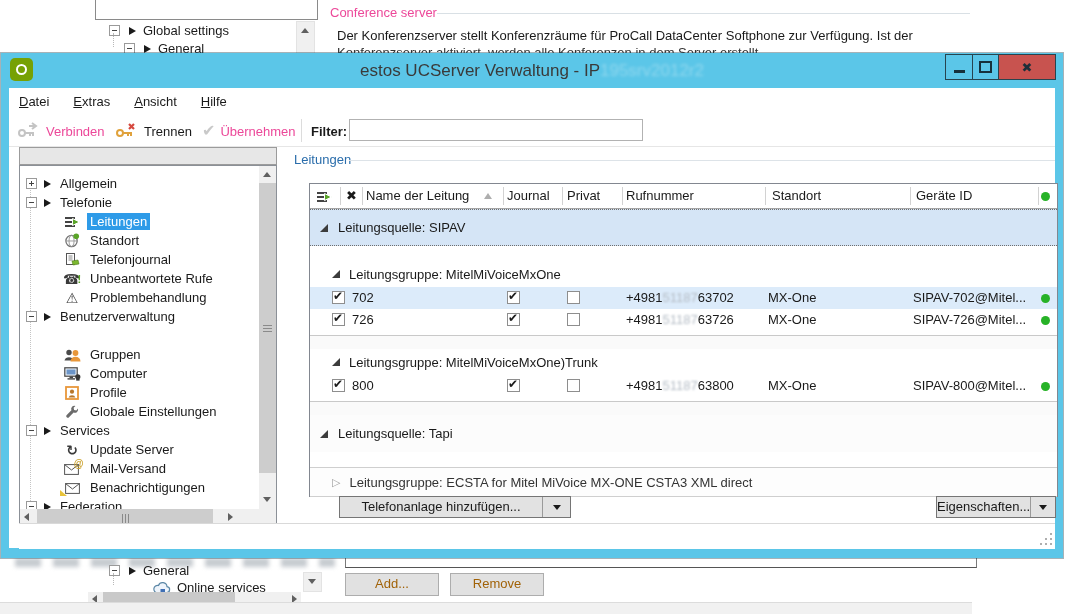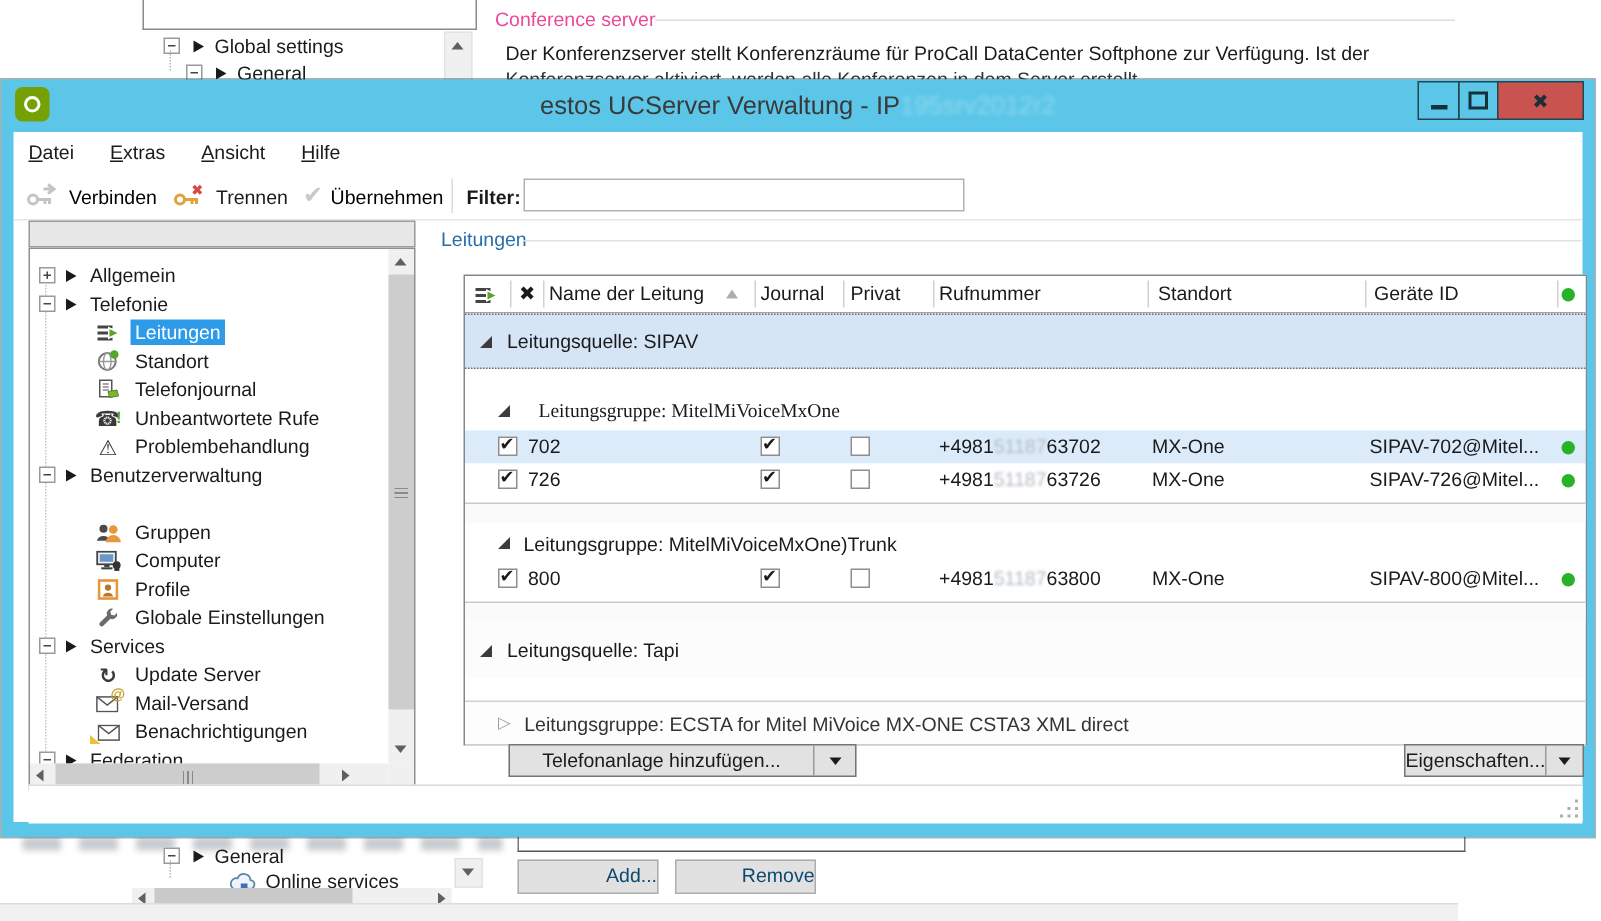--- a/index.html
+++ b/index.html
@@ -22,21 +22,21 @@
   #bg-desc1{position:absolute;left:337px;top:28px;width:710px;white-space:nowrap;}
   #bg-desc2{position:absolute;left:337px;top:45px;width:640px;height:8px;overflow:hidden;white-space:nowrap;color:#333;}
   #bg-blur-smudge{position:absolute;left:15px;top:558px;width:320px;height:9px;opacity:.5;filter:blur(2px);
      background:repeating-linear-gradient(90deg,#8e98a1 0 26px,transparent 26px 38px);}
   #bg-box-edge{position:absolute;left:345px;top:556px;width:630px;height:11px;border-left:1px solid #7a7a7a;border-right:1px solid #7a7a7a;border-bottom:1px solid #555;}
   #bg-vscroll-bottom{position:absolute;left:303px;top:572px;width:17px;height:18px;background:#f0f0f0;border:1px solid #e3e3e3;}
   #bg-hscroll{position:absolute;left:88px;top:592px;width:213px;height:14px;background:#f0f0f0;}
   #bg-hscroll .thumb{position:absolute;left:15px;top:0;width:132px;height:14px;background:#c9c9c9;}
   .sb-left{position:absolute;left:4px;top:3px;width:0;height:0;border-top:4px solid transparent;border-bottom:4px solid transparent;border-right:5px solid #606060;}
   .sb-right{position:absolute;right:4px;top:3px;width:0;height:0;border-top:4px solid transparent;border-bottom:4px solid transparent;border-left:5px solid #606060;}
-  .winbtn{position:absolute;background:#e1e1e1;border:1px solid #adadad;text-align:right;line-height:20px;font-size:13px;color:#0c4a6e;}
+  .winbtn{position:absolute;background:#e1e1e1;border:1px solid #adadad;text-align:center;line-height:20px;font-size:13px;color:#a16207;}
   #bg-bottombar{position:absolute;left:0;top:602px;width:972px;height:12px;background:#f1f1f1;border-top:1px solid #dcdcdc;}
   
   #fg{position:absolute;left:1px;top:53px;width:1062px;height:505px;background:#5bc6e8;box-shadow:0 0 0 1px rgba(32,62,76,.4);}
   #fg-icon{position:absolute;left:9px;top:5px;width:23px;height:23px;border-radius:5px;background:#76a104;}
   #fg-icon::before{content:"";position:absolute;left:6px;top:6px;width:7px;height:7px;border:2px solid #fff;border-radius:50%;}
   #fg-title{position:absolute;left:0;right:0;top:8px;text-align:center;font-size:17px;color:#3a3a3a;white-space:nowrap;}
   #fg-title .blurred{opacity:.35;color:#eef7fa;filter:blur(1.5px);}
   .titlebtn{position:absolute;top:1px;height:26px;border:1px solid #27444f;display:flex;align-items:center;justify-content:center;box-sizing:border-box;}
   #btn-min{left:944px;width:28px;}
   #btn-max{left:971px;width:27px;}
@@ -44,21 +44,21 @@
   .glyph-min{width:11px;height:3px;background:#16313c;margin-top:9px;}
   .glyph-max{width:9px;height:8px;border:2px solid #16313c;}
   .glyph-close{font-size:13px;font-weight:bold;color:#1d2f3a;line-height:1;}
   #fg-inner{position:absolute;left:8px;top:35px;width:1046px;height:460px;background:#fff;}
   
   #menubar{position:absolute;left:0;top:0;width:100%;height:27px;display:flex;align-items:center;padding-left:10px;box-sizing:border-box;}
   .menu-item{margin-right:24px;color:#1a1a1a;cursor:default;}
   #toolbar{position:absolute;left:0;top:27px;width:100%;height:31px;border-bottom:1px solid #e6e6e6;}
   .tbtn{position:absolute;top:4px;height:24px;display:flex;align-items:center;gap:5px;}
   .tbtn .lbl{font-size:13px;}
-  .tbtn.disabled .lbl{color:#000000;}
+  .tbtn.disabled .lbl{color:#ec4899;}
   .tsep{position:absolute;left:292px;top:4px;width:1px;height:23px;background:#dcdcdc;}
   #filter-label{position:absolute;left:302px;top:9px;font-weight:bold;}
   #filter-input{position:absolute;left:340px;top:4px;width:284px;height:20px;border:1px solid #b2b2b2;font:13px "Liberation Sans",sans-serif;padding:0 4px;}
   
   #contentarea{position:absolute;left:10px;top:58px;width:1036px;height:402px;}
   #tree-header-box{position:absolute;left:0;top:1px;width:256px;height:16px;background:#e7e7e7;border:1px solid #9b9b9b;}
   #treepanel{position:absolute;left:0;top:19px;width:256px;height:360px;border:1px solid #8b9097;background:#fff;overflow:hidden;}
   #tree{position:absolute;left:0;top:0;width:239px;height:345px;}
   #tree .guide{position:absolute;left:10px;top:16px;bottom:8px;border-left:1px dotted #c4c4c4;}
   .trow{position:absolute;left:0;height:19px;display:flex;align-items:center;white-space:nowrap;width:239px;box-sizing:border-box;}
@@ -416,21 +416,21 @@
             <span class="hsep" style="left:728px;"></span>
         </div>
         <div id="rows">
             <div class="row-source sel">
               <span class="exp-open" style="margin-left: 10px;"></span>
               <span style="margin-left: 10px;">Leitungsquelle: SIPAV</span>
             </div>
             <div class="row-spacer"></div>
             <div class="row-group">
               <span class="exp-open" style="margin-left: 22px;"></span>
-              <span style="margin-left: 19px; font-family: Liberation Serif, serif;">Leitungsgruppe: MitelMiVoiceMxOne</span>
+              <span style="margin-left: 9px;">Leitungsgruppe: MitelMiVoiceMxOne</span>
             </div>
             <div class="row-line sel">
               <span class="cb on" style="left: 22px;"></span>
               <span class="cell" style="left: 42px;">702</span>
               <span class="cb on" style="left: 197px;"></span>
               <span class="cb" style="left: 257px;"></span>
               <span class="cell" style="left: 316px;"><span>+4981</span><span class="numblur">51187</span><span>63702</span></span>
               <span class="cell" style="left: 458px;">MX-One</span>
               <span class="cell" style="left: 603px;">SIPAV-702@Mitel...</span>
               <span class="dot" style="left: 731px; top: 7px;"></span>

